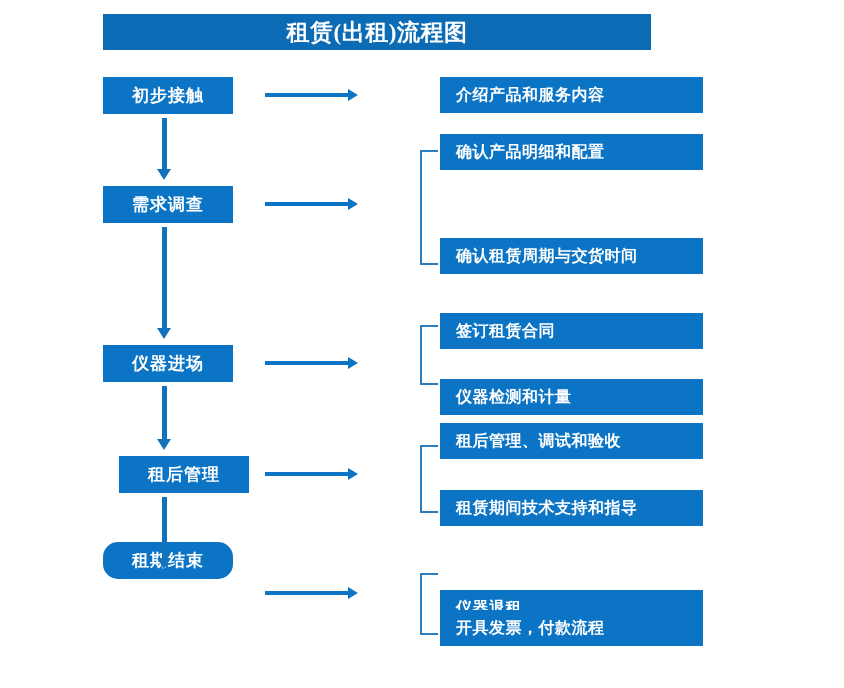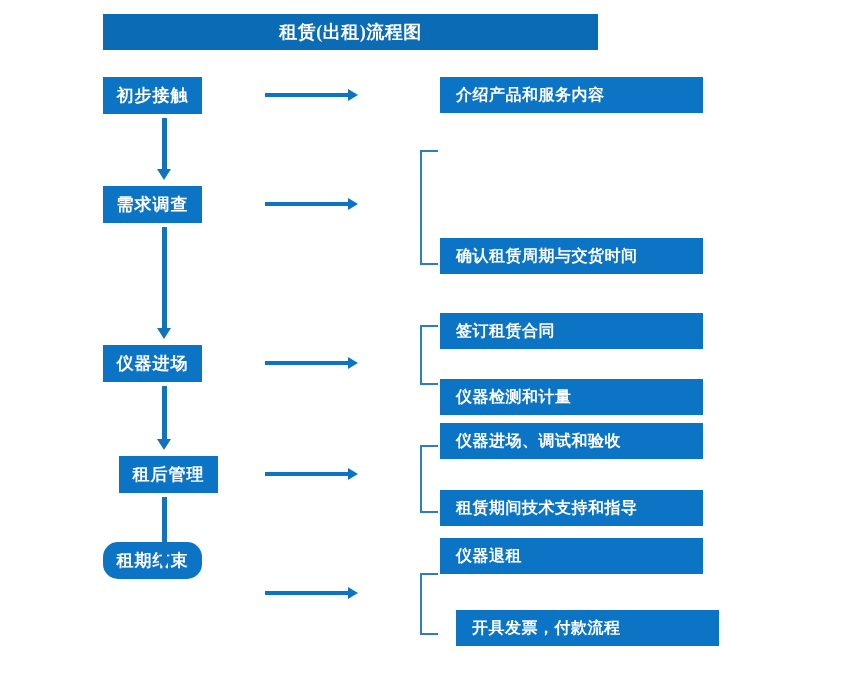--- a/index.html
+++ b/index.html
@@ -19,36 +19,36 @@
     position: absolute;
     left: 0; top: 0;
     width: 844px;
     height: 688px;
   }
 
   .title-bar {
     position: absolute;
     left: 103px;
     top: 14px;
-    width: 495px;
+    width: 548px;
     height: 36px;
     background: #0b6cb5;
     color: #ffffff;
     display: flex;
     align-items: center;
     justify-content: center;
-    font-size: 18px;
+    font-size: 23px;
     font-weight: bold;
     letter-spacing: 0.5px;
   }
 
   .stage-box {
     position: absolute;
     left: 103px;
-    width: 99px;
+    width: 130px;
     height: 37px;
     background: #0b74c4;
     color: #ffffff;
     display: flex;
     align-items: center;
     justify-content: center;
     font-size: 17px;
     font-weight: bold;
     letter-spacing: 1px;
     text-align: right;
@@ -193,29 +193,30 @@
   <div class="bracket" style="top:150px; height:115px;"></div>
 
   <div class="bracket" style="top:325px; height:60px;"></div>
 
   <div class="bracket" style="top:445px; height:68px;"></div>
 
   <div class="bracket" style="top:573px; height:62px;"></div>
 
   <div class="detail-box" style="top:77px;text-align:center;">介绍产品和服务内容</div>
 
+  <div class="detail-box" style="top:134px;">确认产品明细和配置</div>
 
 
   <div class="detail-box" style="top:238px;">确认租赁周期与交货时间</div>
 
   <div class="detail-box" style="top:313px;">签订租赁合同</div>
 
   <div class="detail-box" style="top:379px;">仪器检测和计量</div>
 
-  <div class="detail-box" style="top:423px;">仪器进场、调试和验收</div>
+  <div class="detail-box" style="top:423px;">租后管理、调试和验收</div>
 
   <div class="detail-box" style="top:490px;">租赁期间技术支持和指导</div>
 
-  <div class="detail-box" style="top:538px;">仪器退租</div>
-
-  <div class="detail-box" style="top:610px;margin-left:16px;">开具发票，付款流程</div>
+  <div class="detail-box" style="top:590px;">仪器退租</div>
+
+  <div class="detail-box" style="top:610px;">开具发票，付款流程</div>
 
 </div>
 
 </body></html>

